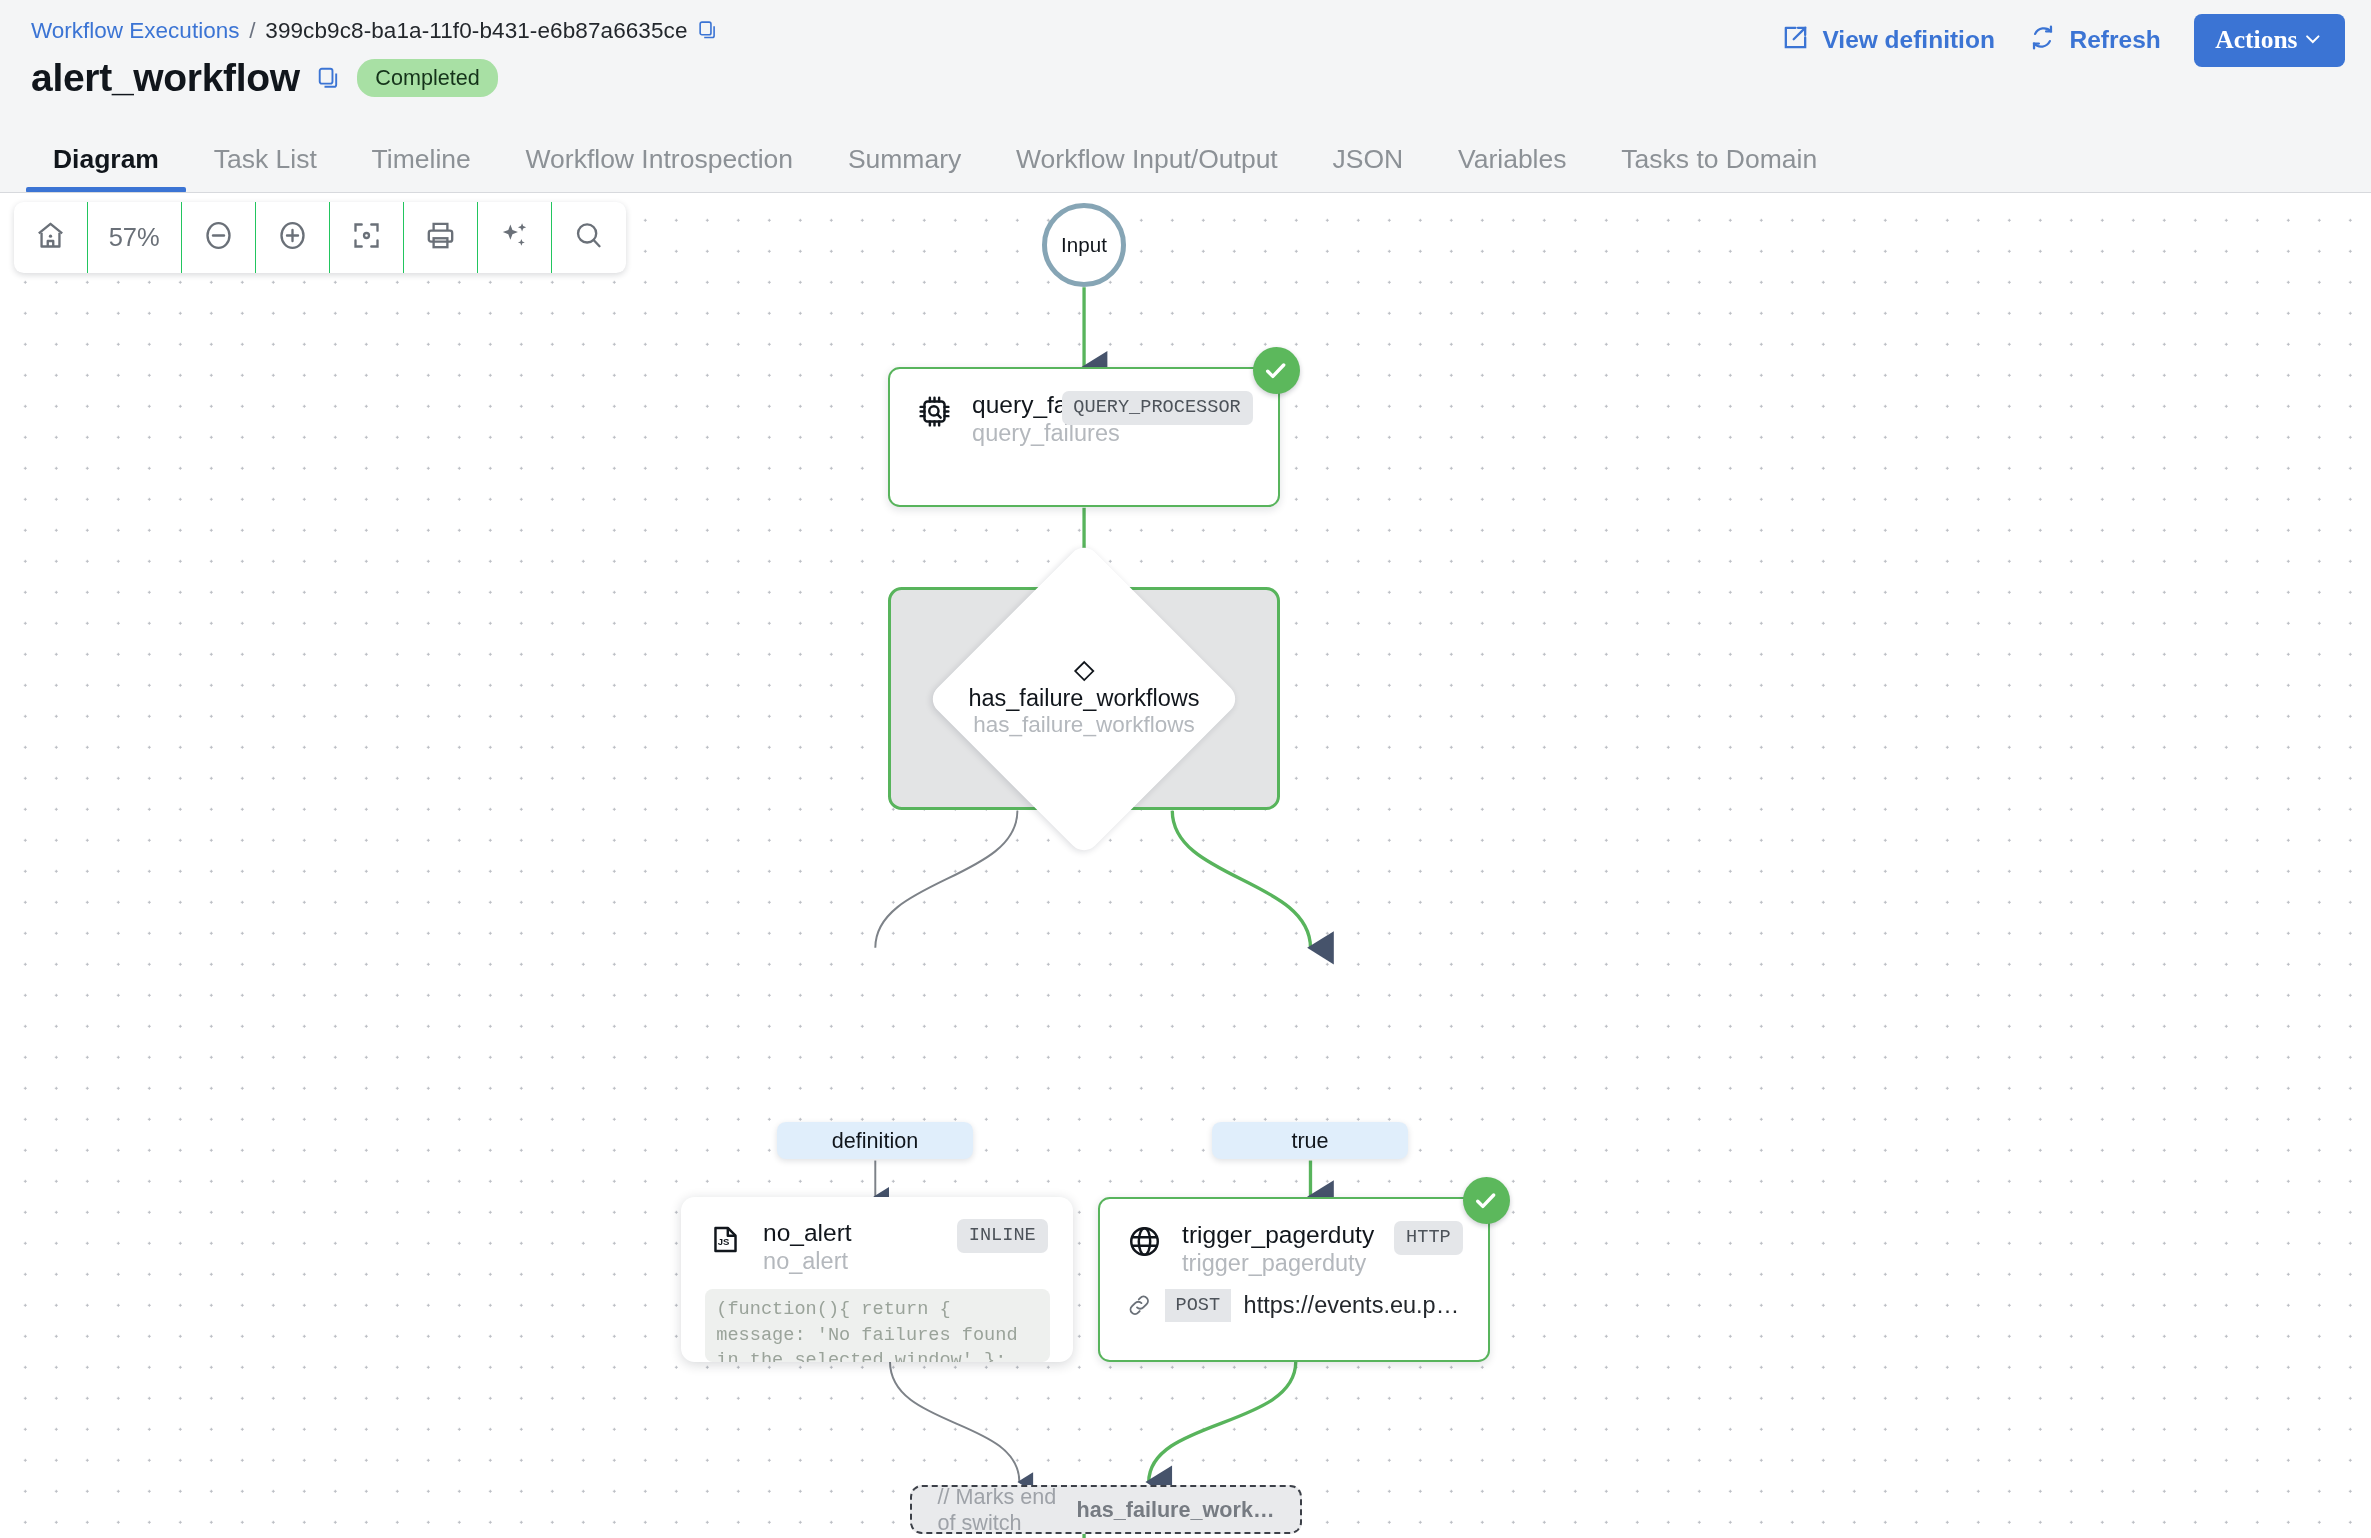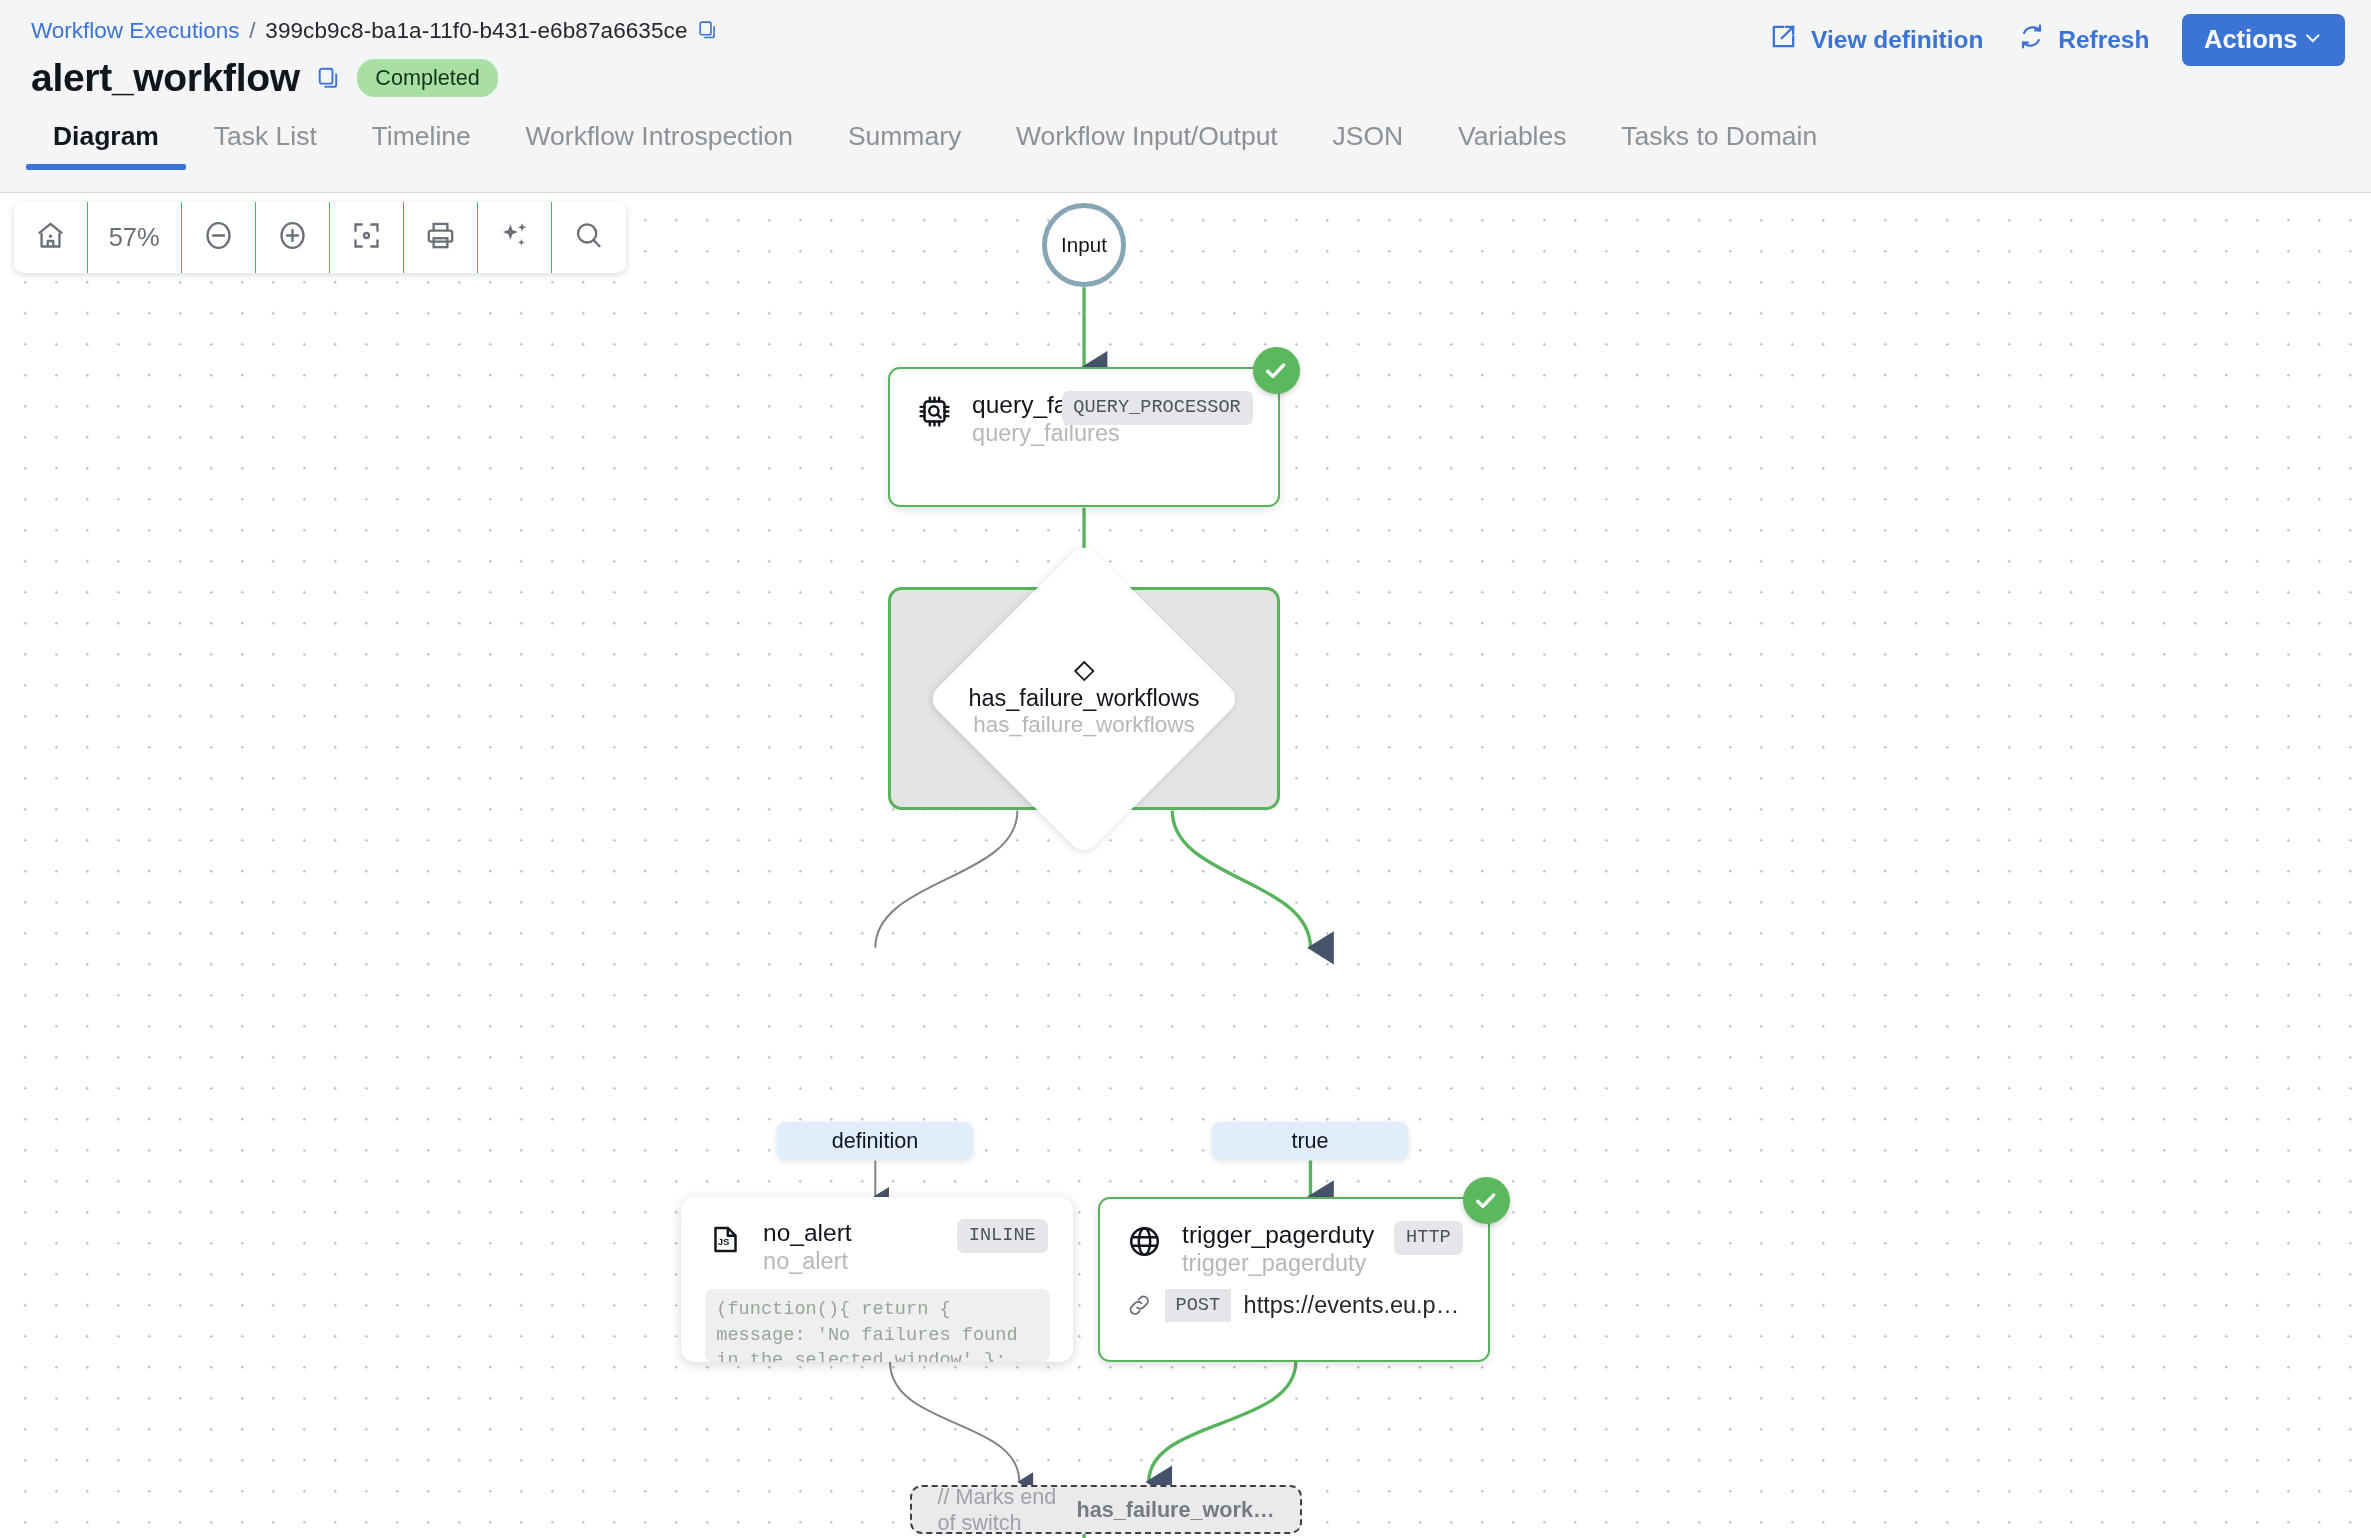--- a/index.html
+++ b/index.html
@@ -54,29 +54,29 @@
     color: #3b74d4; font-size: 24.5px; font-weight: 700;
     cursor: pointer; background: none; border: none;
     font-family: inherit;
   }
   .hdr-btn svg { width: 29px; height: 29px; }
   .actions-btn {
     background: #3b74d4; color: #fff;
     border: none; border-radius: 7.8px;
     padding: 11.8px 21.6px; font-size: 25.5px; font-weight: 700;
     display: flex; align-items: center; gap: 5.9px;
-    cursor: pointer; font-family: Liberation Sans, sans-serif;
+    cursor: pointer; font-family: Liberation Serif, serif;
   }
   .actions-btn .chev { font-size: 17.6px; line-height: 1; }
 
   
   .tabbar {
     position: absolute; left: 0; bottom: 0;
     width: 100%; height: 71px;
-    display: flex; align-items: flex-start;
+    display: flex; align-items: flex-end;
     padding-left: 25.5px; gap: 0;
   }
   .tab {
     position: relative;
     font-size: 26.5px; color: #8c9196;
     padding: 0 27.4px 16.7px 27.4px;
     cursor: pointer; white-space: nowrap;
   }
   .tab.active { color: #11161c; font-weight: 700; }
   .tab.active::after {

